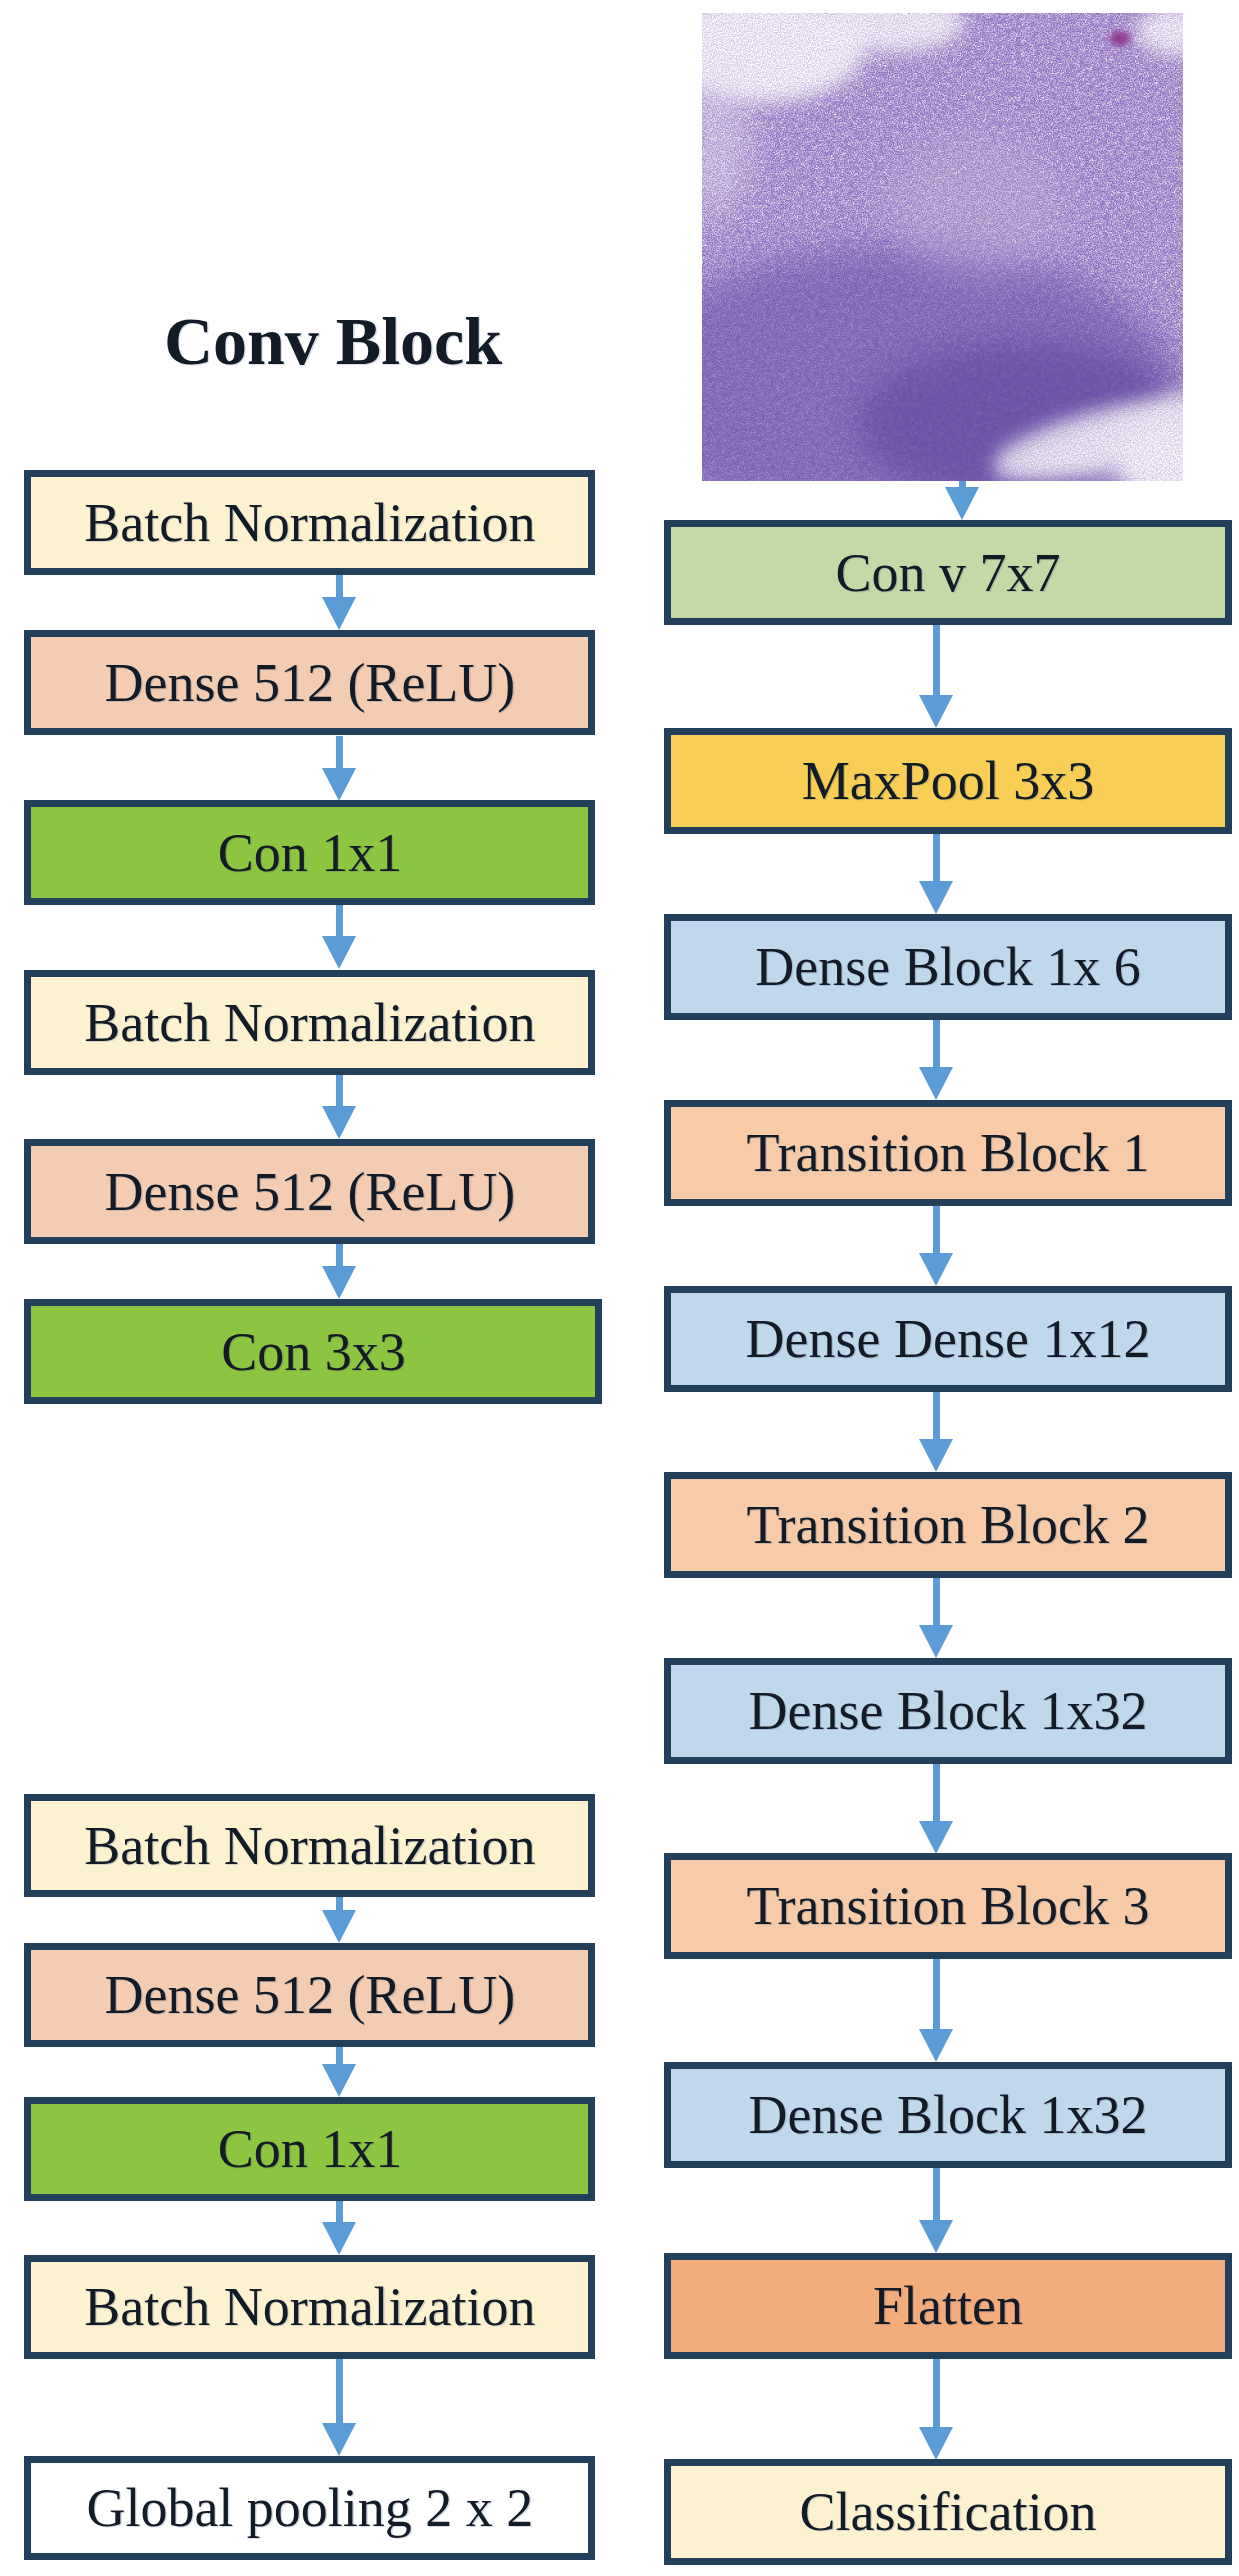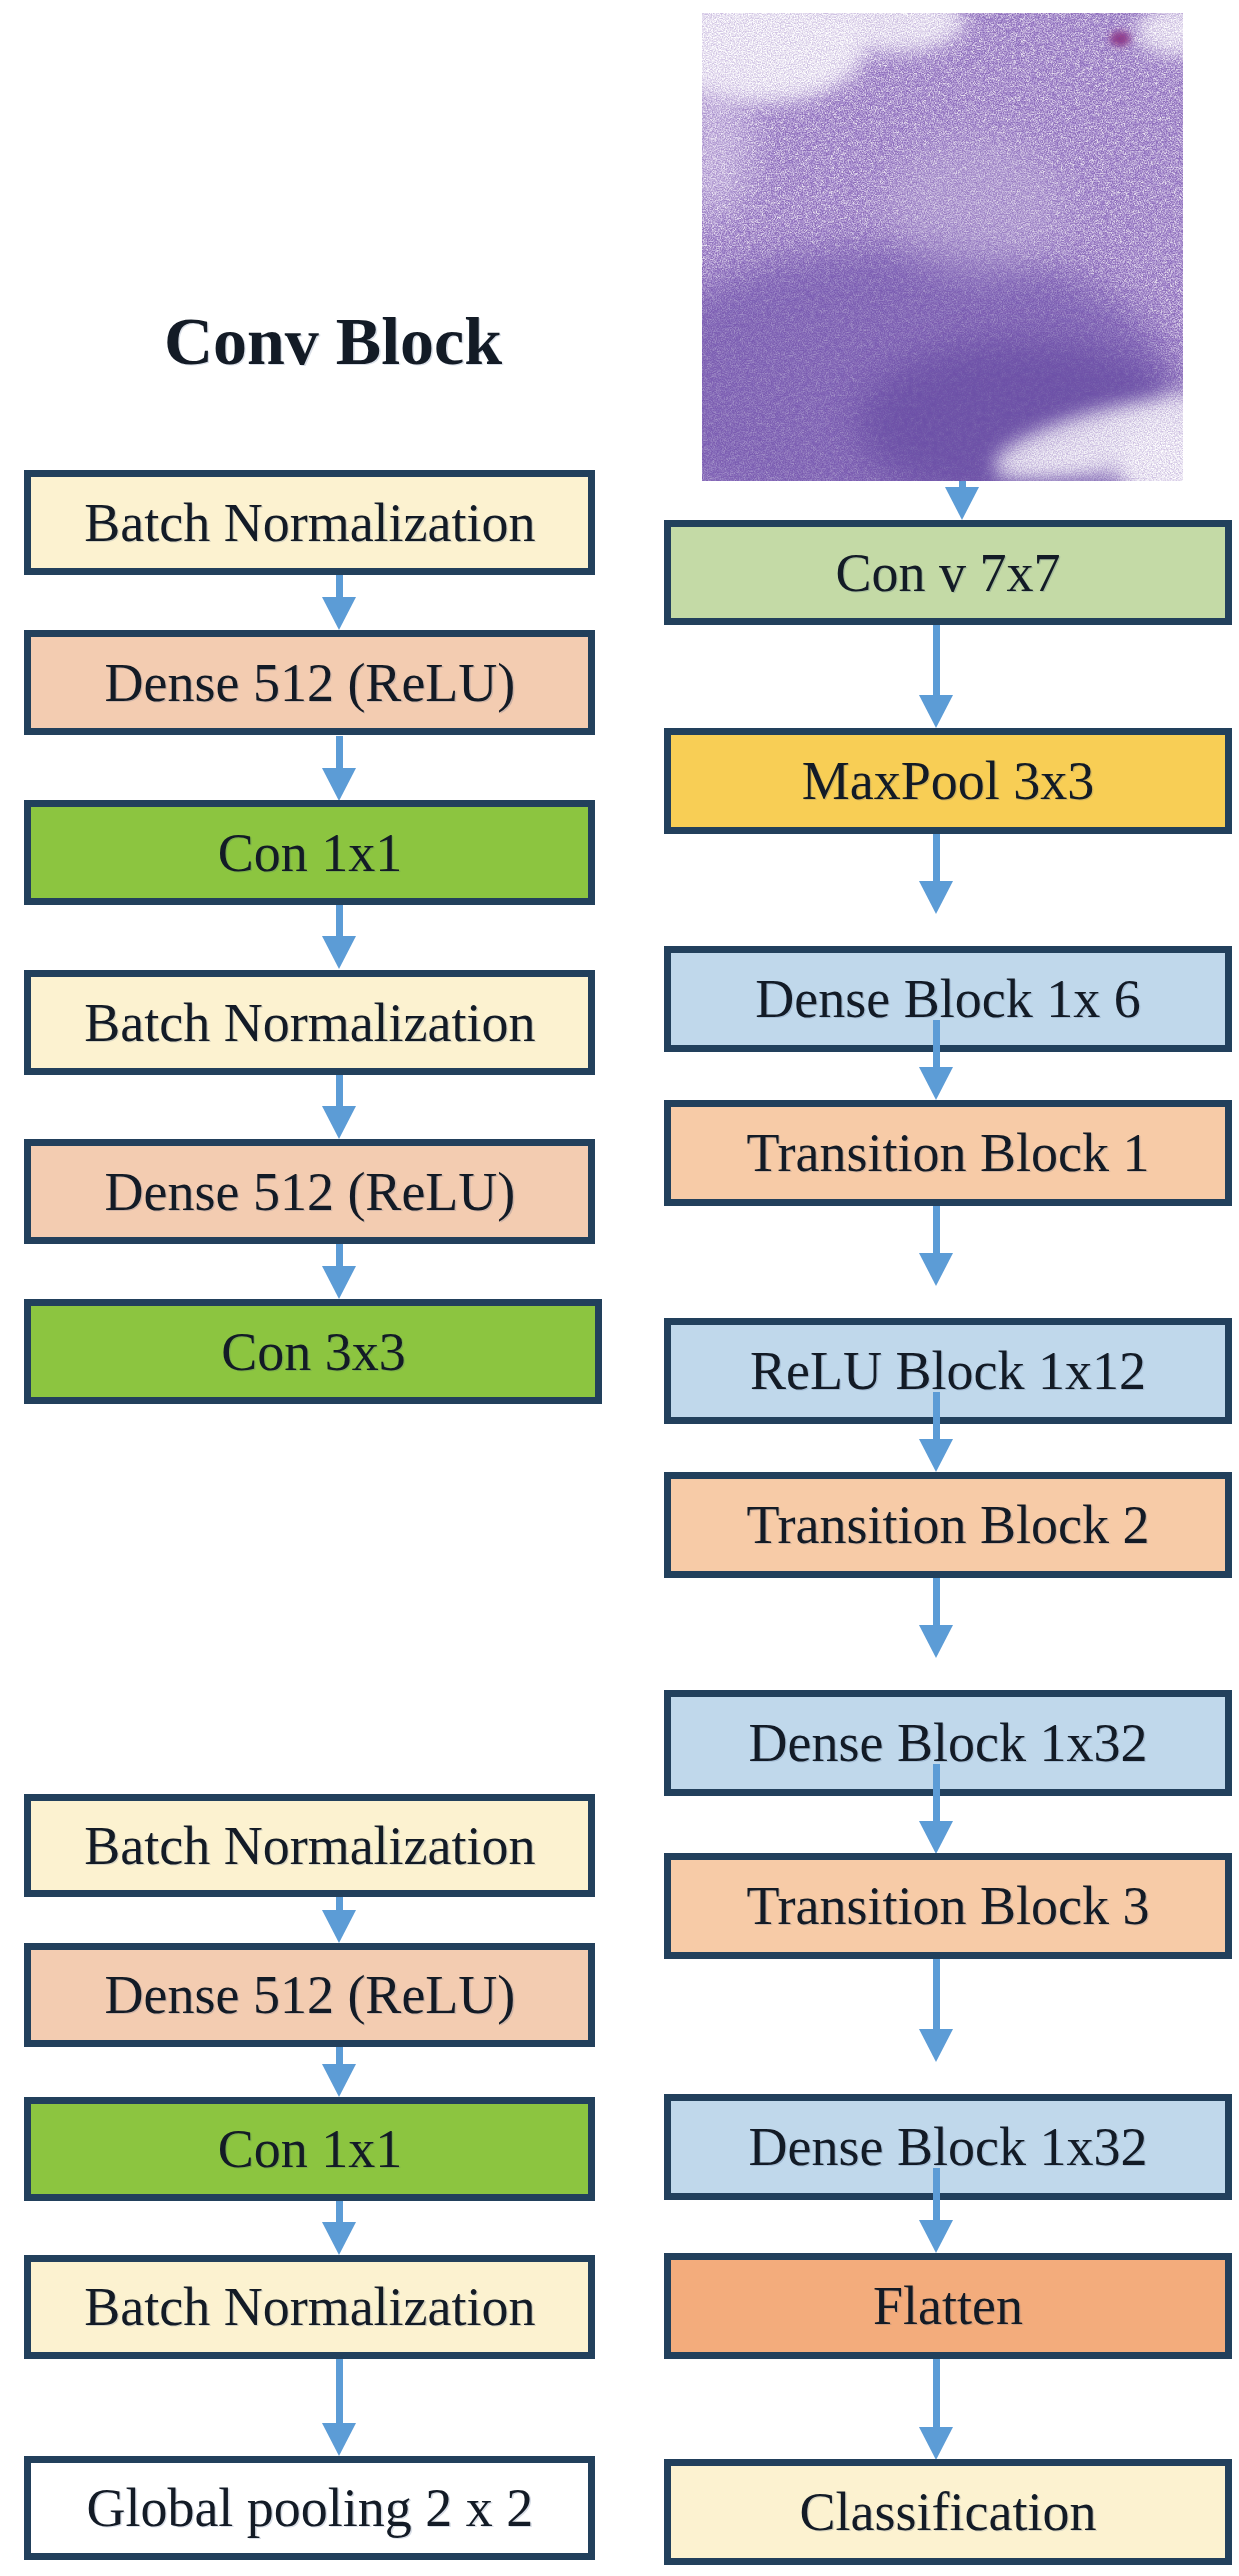--- a/index.html
+++ b/index.html
@@ -11,21 +11,21 @@
     position:absolute;box-sizing:border-box;border:7px solid #22405c;
     display:flex;align-items:center;justify-content:center;
     font-size:54px;line-height:1;text-align:center;white-space:nowrap;
     text-shadow:1.3px 1.3px 0 rgba(46,70,120,0.18);
   }
   .cream{background:#fcf2d0;}
   .peach{background:#f3ccb1;}
   .green{background:#8cc540;}
   .lightgreen{background:#c4daa6;}
   .gold{background:#f8ce55;}
-  .blue{background:#c0d8eb;margin-top:32px;}
+  .blue{background:#c0d8eb;}
   .tpeach{background:#f7cba7;}
   .orange{background:#f3ac7c;}
   .whitebox{background:#ffffff;}
   .title{
     position:absolute;font-weight:bold;font-size:68px;line-height:1.2;
     text-align:center;text-shadow:1.3px 1.3px 0 rgba(46,70,120,0.18);
   }
   .arrow{
     position:absolute;width:36px;display:flex;flex-direction:column;align-items:center;
   }
@@ -164,21 +164,21 @@
       <i class="shaft"></i>
       <i class="head"></i>
     </div>
 
   <div class="box tpeach" style="left:664px;top:1100px;width:568px;height:106px;">Transition Block 1</div>
   <div class="arrow" style="left:918px;top:1206px;height:80px;">
       <i class="shaft"></i>
       <i class="head"></i>
     </div>
 
-  <div class="box blue" style="left:664px;top:1286px;width:568px;height:106px;">ReLU Block 1x12</div>
+  <div class="box blue" style="left:664px;top:1286px;width:568px;height:106px;">Dense Dense 1x12</div>
   <div class="arrow" style="left:918px;top:1392px;height:80px;">
       <i class="shaft"></i>
       <i class="head"></i>
     </div>
 
   <div class="box tpeach" style="left:664px;top:1472px;width:568px;height:106px;">Transition Block 2</div>
   <div class="arrow" style="left:918px;top:1578px;height:80px;">
       <i class="shaft"></i>
       <i class="head"></i>
     </div>

